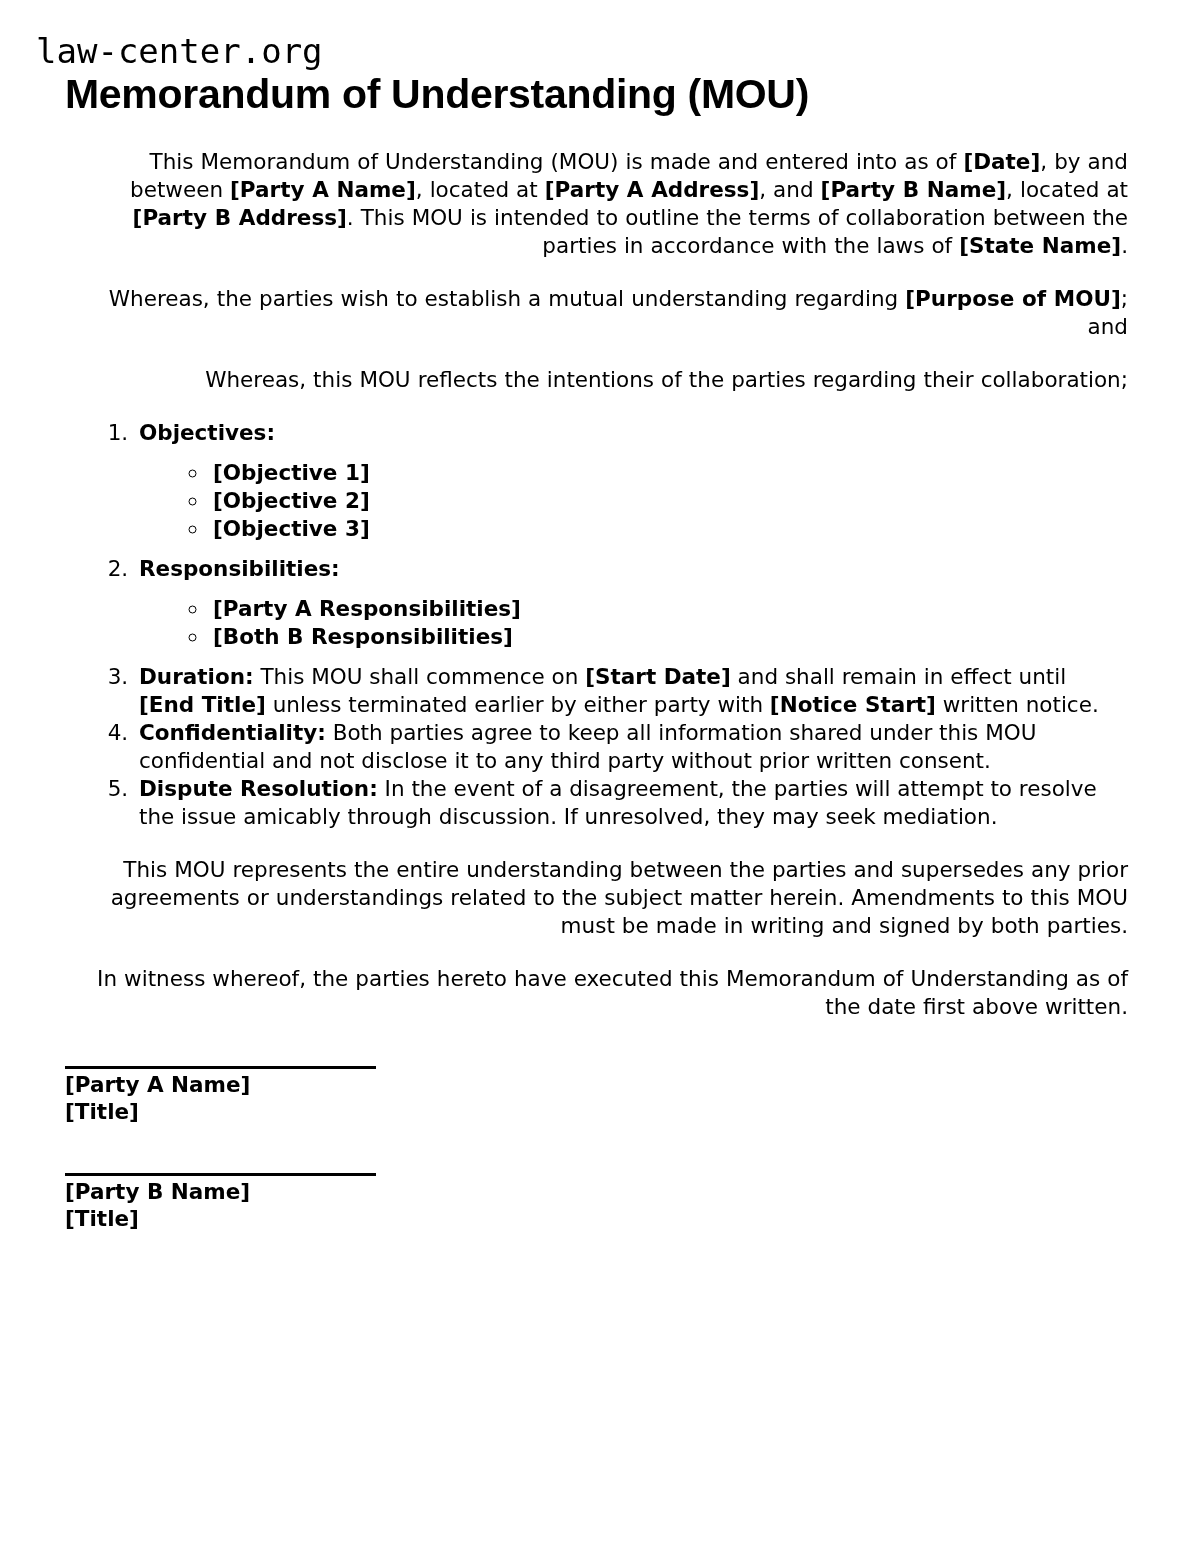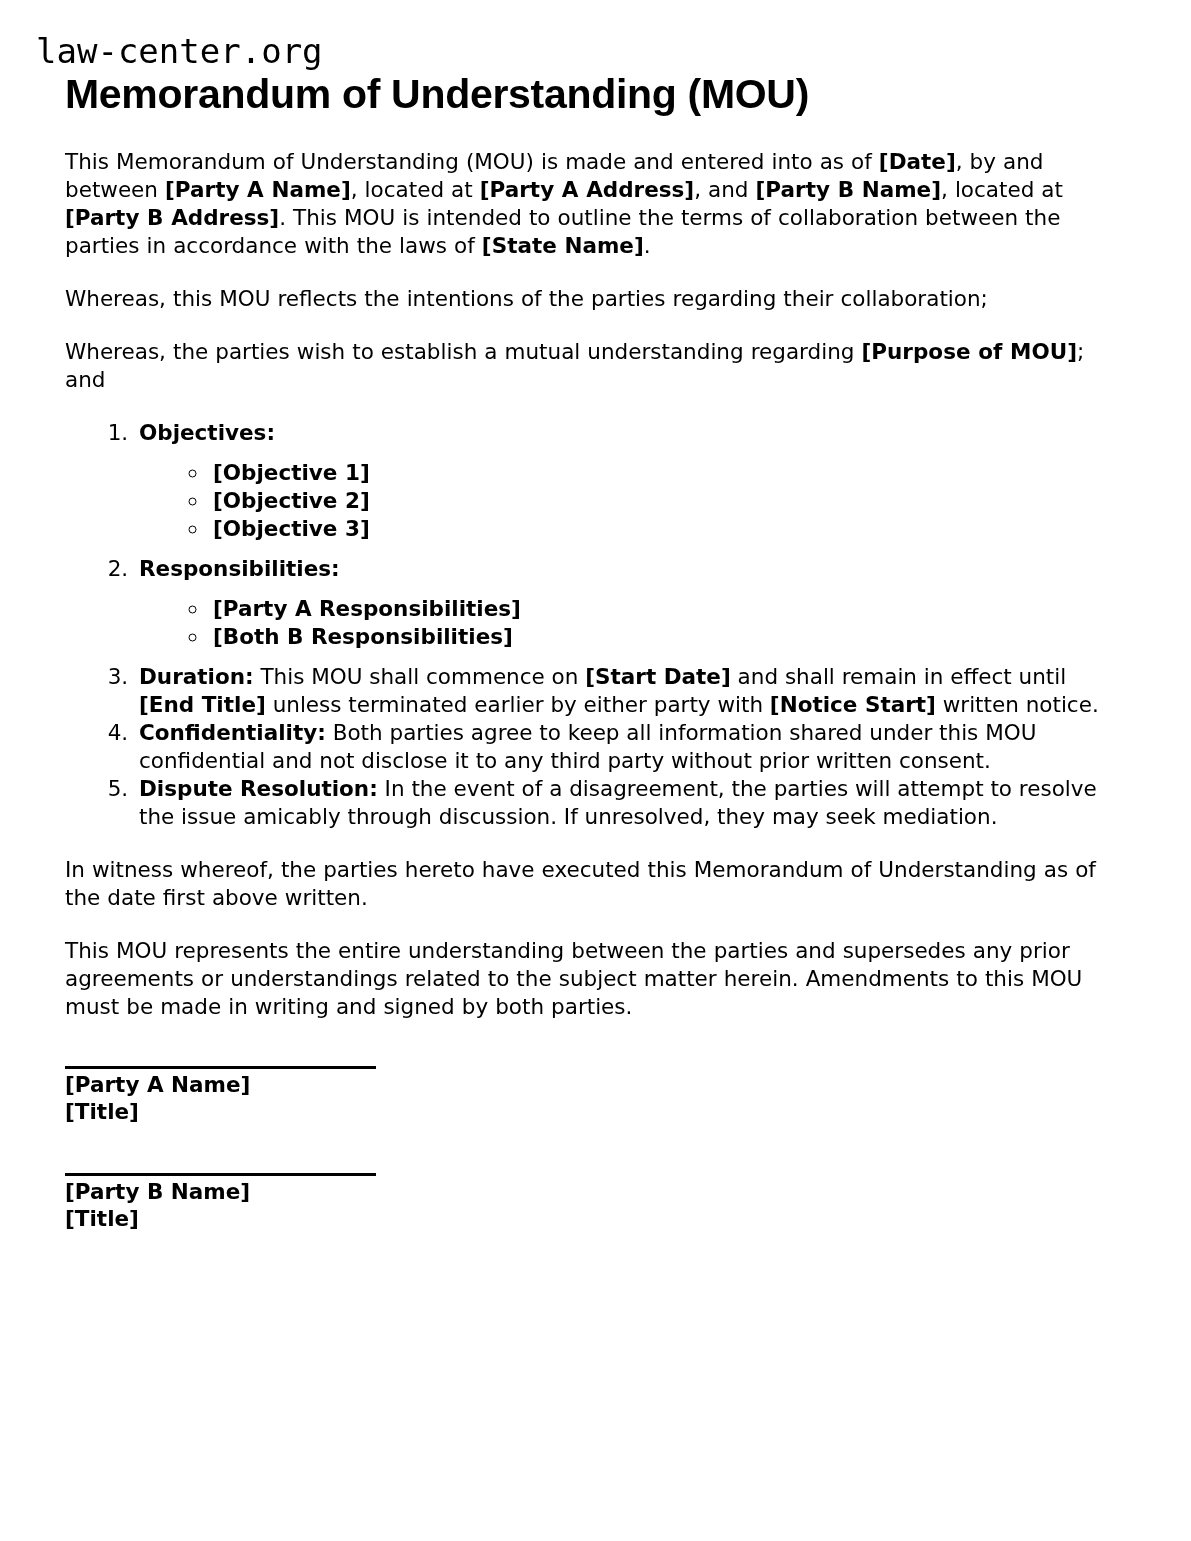--- a/index.html
+++ b/index.html
@@ -52,21 +52,21 @@
   
   .content {
     padding: 0 63px 0 65px;
     margin-top: 30px;
   }
 
   p.para {
     font-size: 21.5px;
     line-height: 28px;
     margin: 0 0 25px 0;
-    text-align: left;
+    text-align: right;
     word-spacing: 0.2px;
   }
   p.para:last-child { margin-bottom: 0; }
 
   b, strong { font-weight: 700; }
 
   
   ol.agreement {
     font-size: 21.5px;
     line-height: 28px;
@@ -124,23 +124,23 @@
 <div class="page">
 
   <div class="site-header">law-center.org</div>
 
   <h1 class="doc-title">Memorandum of Understanding (MOU)</h1>
 
   <div class="content">
 
     <p class="para"><span>This Memorandum of Understanding (MOU) is made and entered into as of </span><b>[Date]</b><span>, by and between </span><b>[Party A Name]</b><span>, located at </span><b>[Party A Address]</b><span>, and </span><b>[Party B Name]</b><span>, located at </span><b>[Party B Address]</b><span>. This MOU is intended to outline the terms of collaboration between the parties in accordance with the laws of </span><b>[State Name]</b><span>.</span></p>
 
+    <p class="para"><span>Whereas, the parties wish to establish a mutual understanding regarding </span><b>[Purpose of MOU]</b><span>; and</span></p>
+
     <p class="para">Whereas, this MOU reflects the intentions of the parties regarding their collaboration;</p>
-
-    <p class="para"><span>Whereas, the parties wish to establish a mutual understanding regarding </span><b>[Purpose of MOU]</b><span>; and</span></p>
 
 
     <ol class="agreement">
 
       <li><b>Objectives:</b>
         <ul class="sublist">
           <li>[Objective 1]</li>
           <li>[Objective 2]</li>
           <li>[Objective 3]</li>
         </ul>
@@ -154,23 +154,23 @@
       </li>
 
       <li><b>Duration:</b><span> This MOU shall commence on </span><b>[Start Date]</b><span> and shall remain in effect until </span><b>[End Title]</b><span> unless terminated earlier by either party with </span><b>[Notice Start]</b><span> written notice.</span></li>
 
       <li><b>Confidentiality:</b><span> Both parties agree to keep all information shared under this MOU confidential and not disclose it to any third party without prior written consent.</span></li>
 
       <li><b>Dispute Resolution:</b><span> In the event of a disagreement, the parties will attempt to resolve the issue amicably through discussion. If unresolved, they may seek mediation.</span></li>
 
     </ol>
 
+    <p class="para">This MOU represents the entire understanding between the parties and supersedes any prior agreements or understandings related to the subject matter herein. Amendments to this MOU must be made in writing and signed by both parties.</p>
+
     <p class="para">In witness whereof, the parties hereto have executed this Memorandum of Understanding as of the date first above written.</p>
-
-    <p class="para">This MOU represents the entire understanding between the parties and supersedes any prior agreements or understandings related to the subject matter herein. Amendments to this MOU must be made in writing and signed by both parties.</p>
 
     <div class="signatures">
 
       <div class="sig-block">
         <div class="sig-rule"></div>
         <p class="sig-name">[Party A Name]</p>
         <p class="sig-title">[Title]</p>
       </div>
 
       <div class="sig-block">

